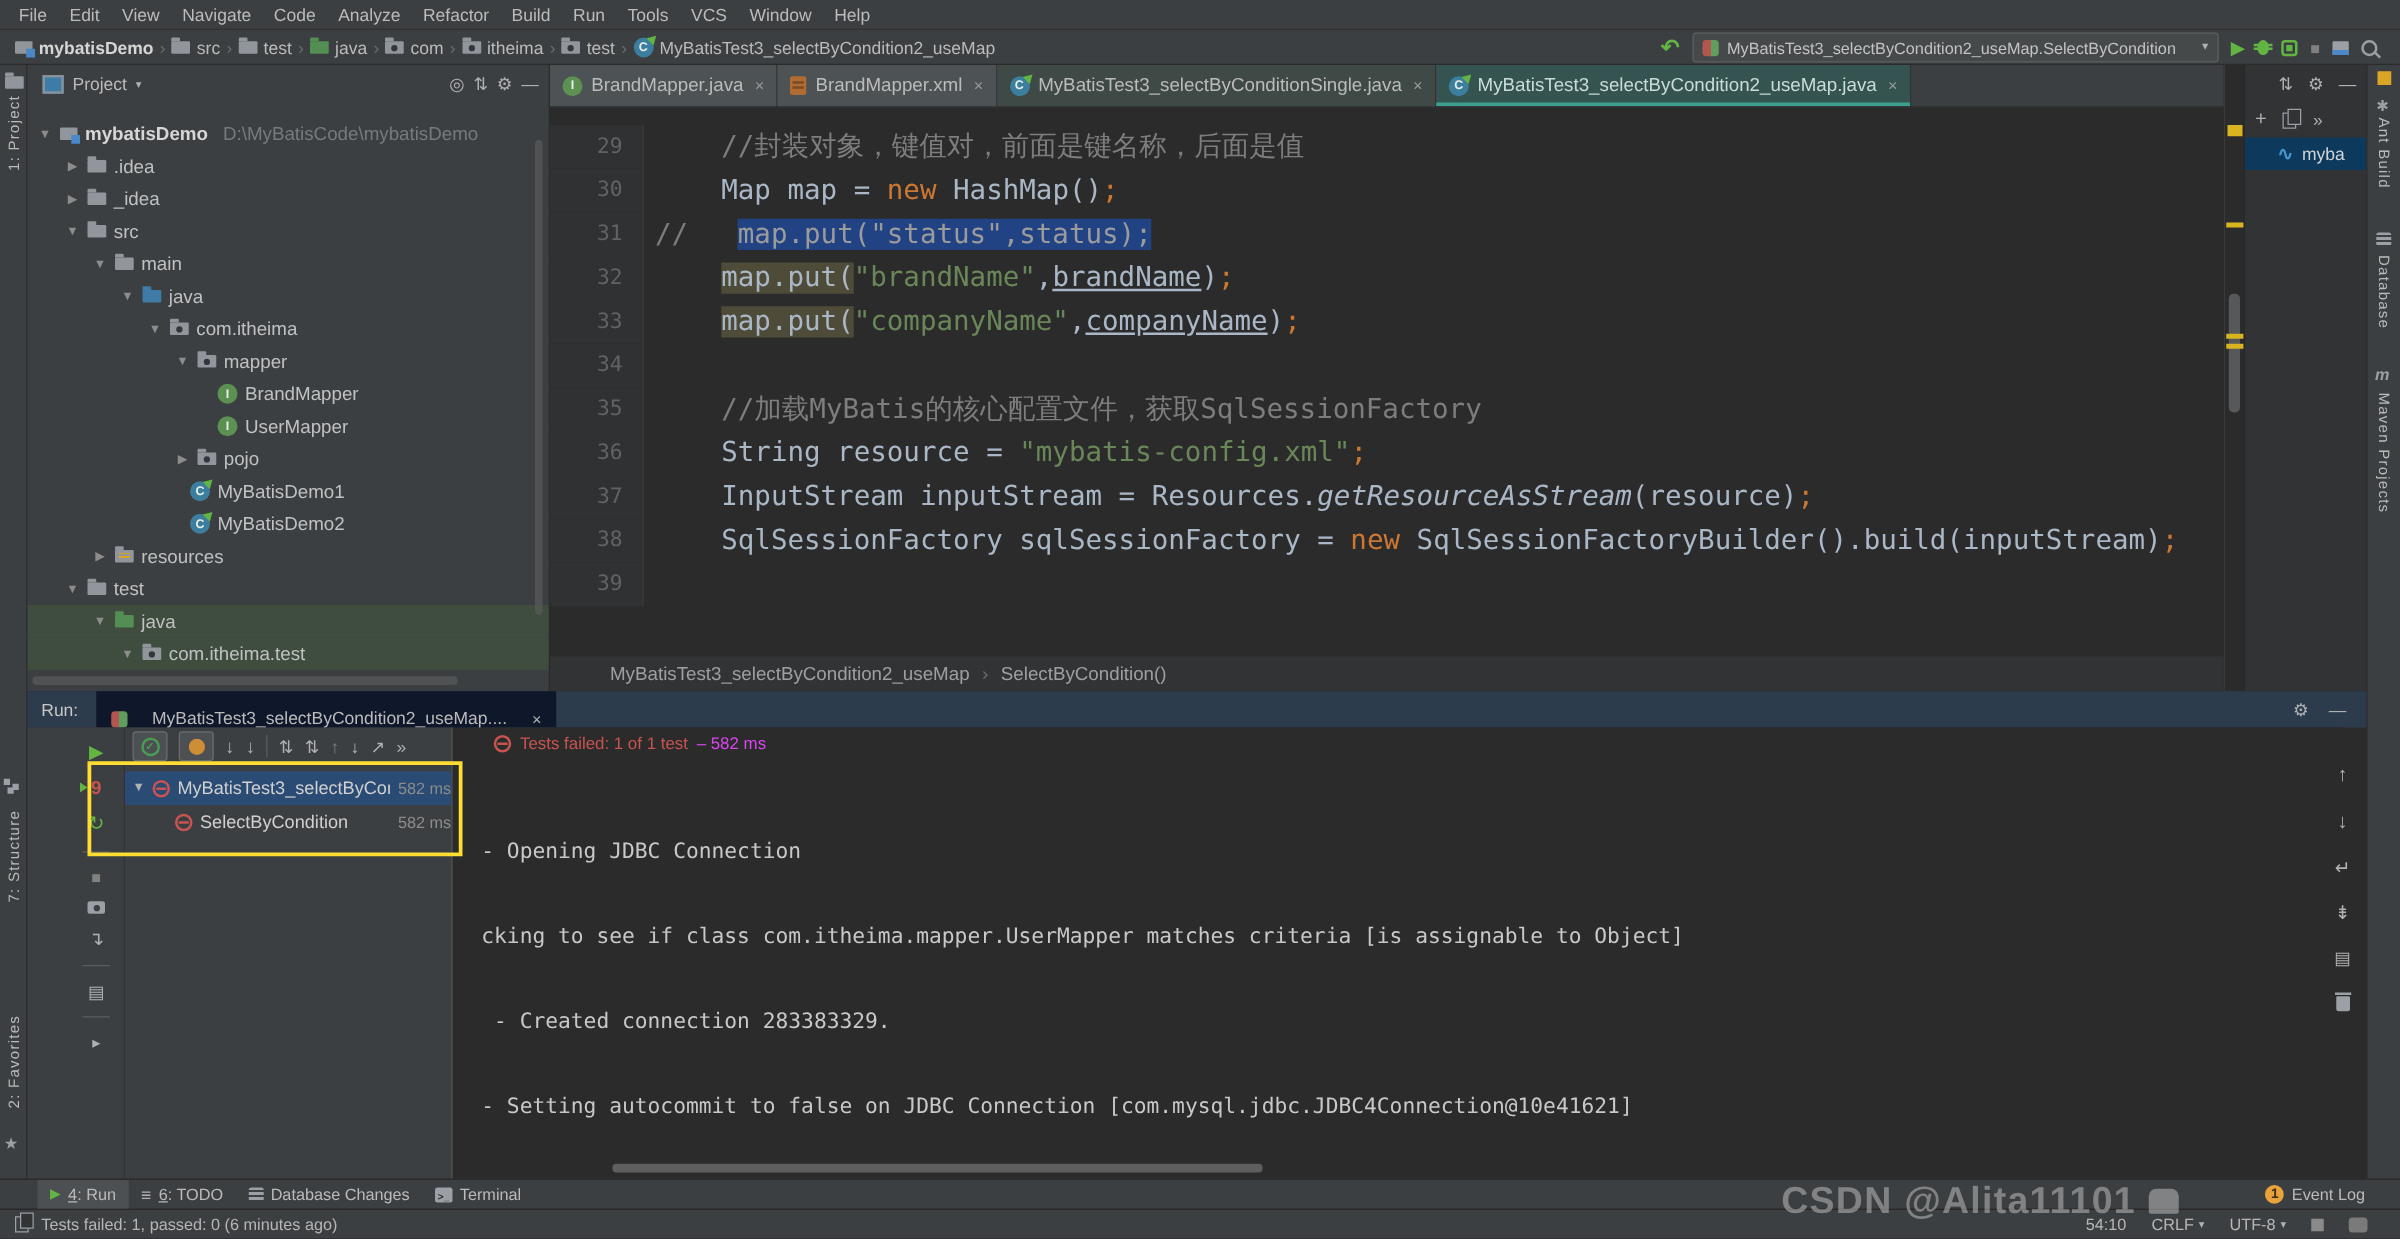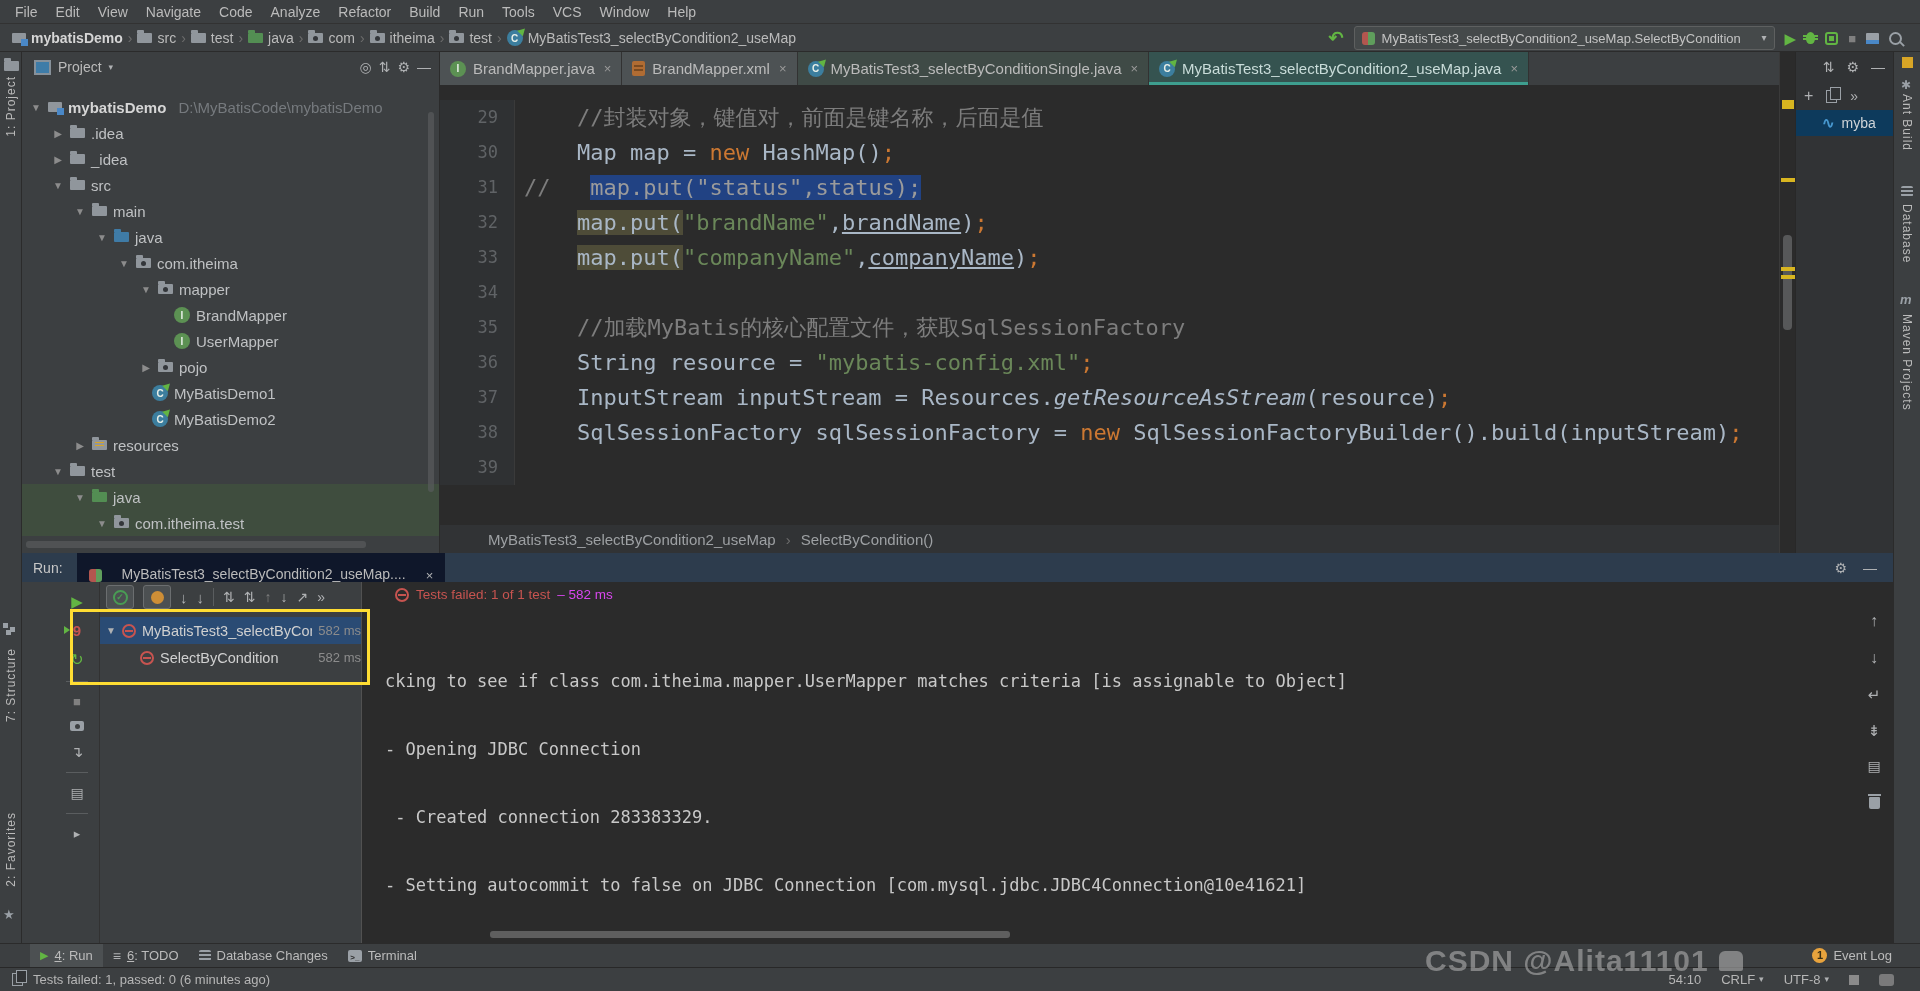--- a/index.html
+++ b/index.html
@@ -505,22 +505,22 @@
 
     <div id="tbox"></div>
 
     <div id="runconsole">
       <div id="constatus">
         <span class="fail"></span>
         <span class="sf">Tests failed: 1 of 1 test</span>
         <span class="sr">– 582 ms</span>
       </div>
       <div id="conlines">
+        <div class="con-line"><span>- Opening JDBC Connection</span></div>
         <div class="con-line"><span>cking to see if class com.itheima.mapper.UserMapper matches criteria [is assignable to Object]</span></div>
-        <div class="con-line"><span>- Opening JDBC Connection</span></div>
         <div class="con-line"><span> - Created connection 283383329.</span></div>
         <div class="con-line"><span>- Setting autocommit to false on JDBC Connection [com.mysql.jdbc.JDBC4Connection@10e41621]</span></div>
         <div class="con-line">
           
         </div>
         
         
       </div>
     </div>
 

